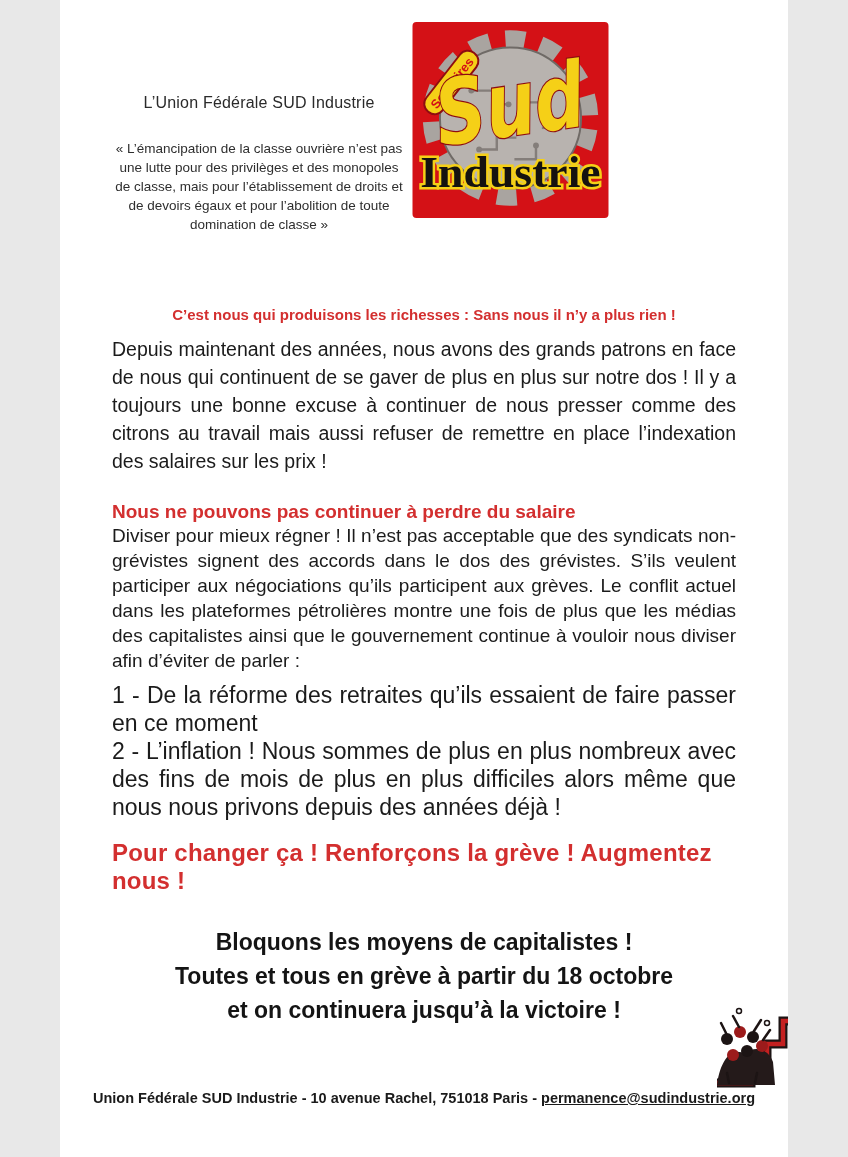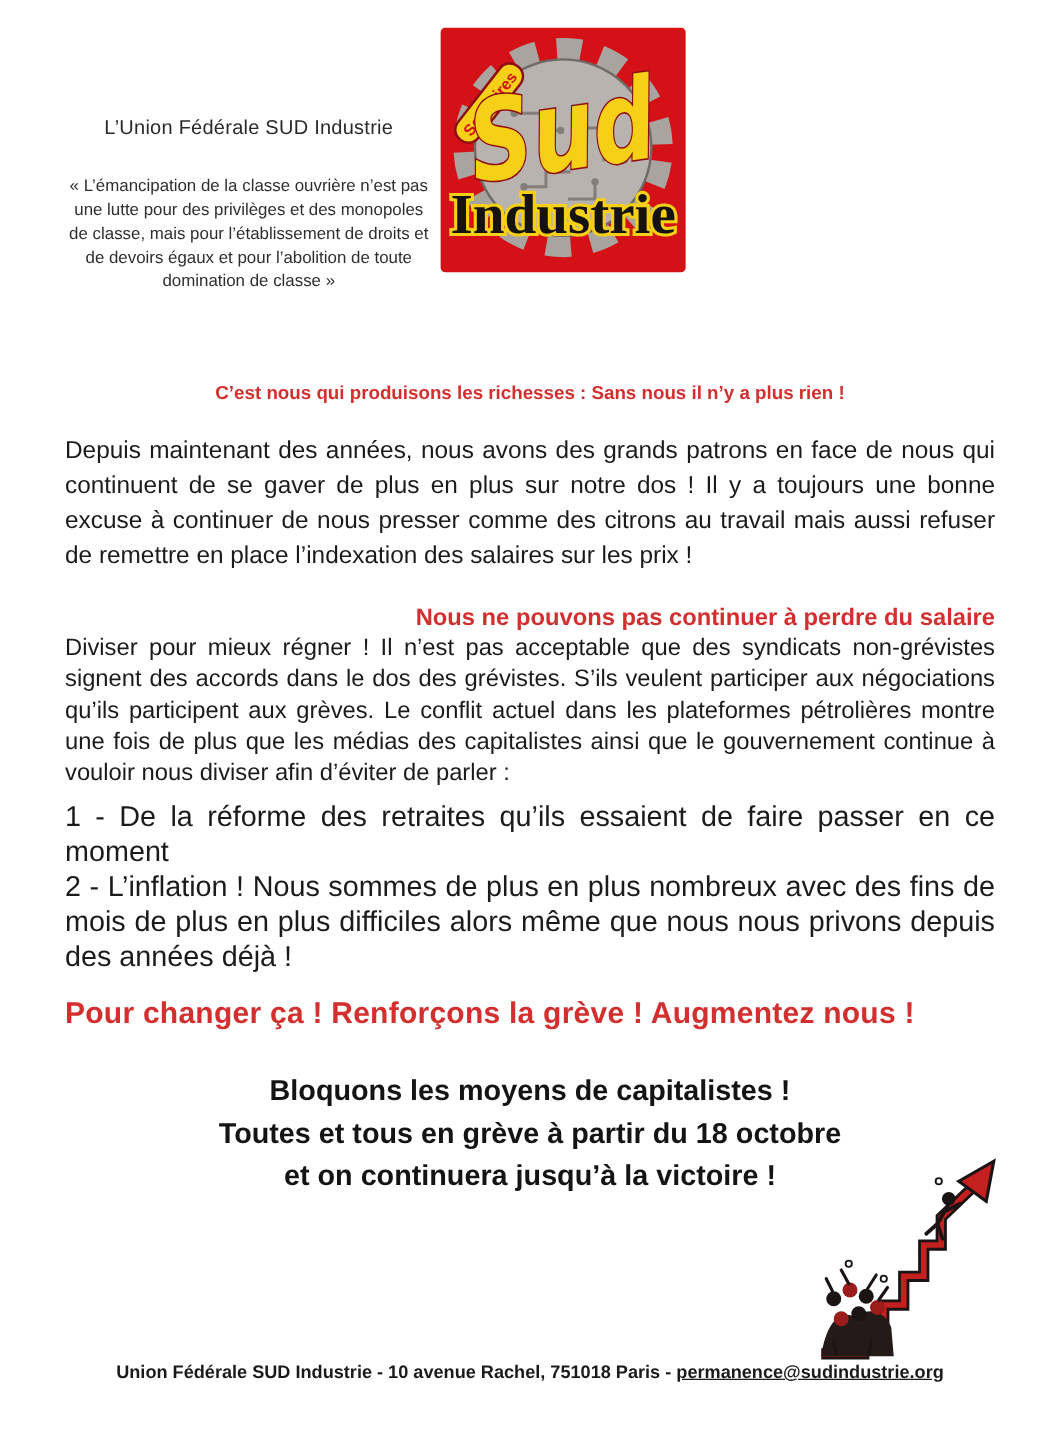--- a/index.html
+++ b/index.html
@@ -1,18 +1,18 @@
 <!DOCTYPE html>
 <html lang="fr"><head>
 <meta charset="utf-8">
 <style>
   html,body{margin:0;padding:0;background:#e8e8e8;}
   .page{
     position:relative;
-    width:848px;height:1157px;
+    width:728px;height:1157px;
     margin:0 auto;
     background:#ffffff;
     font-family:"Liberation Sans","DejaVu Sans",sans-serif;
     color:#1b1b1b;
     overflow:hidden;
   }
   
   .header{
     display:flex;
     margin:22px 0 0 48px;
@@ -59,24 +59,24 @@
     color:#d32f2f;
   }
   
   .content{ padding:0 52px; }
   .para{
     font-size:19.5px;
     line-height:28px;
     text-align:justify;
     margin:0;
   }
-  .para-1{ margin-top:23px; }
+  .para-1{ margin-top:12px; }
   .red-slogan{
     margin-top:26px;
-    text-align:right;
+    text-align:left;
     font-size:19px;
     font-weight:bold;
     color:#d32f2f;
   }
   .para-2{
     font-size:19px;
     line-height:25px;
   }
   .numbered-list{
     margin-top:8px;

